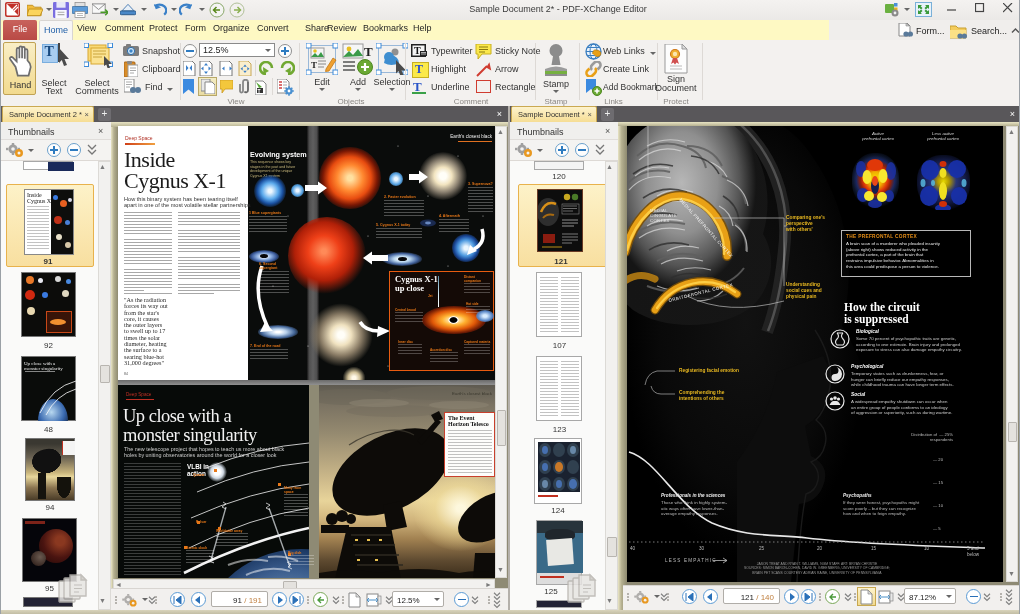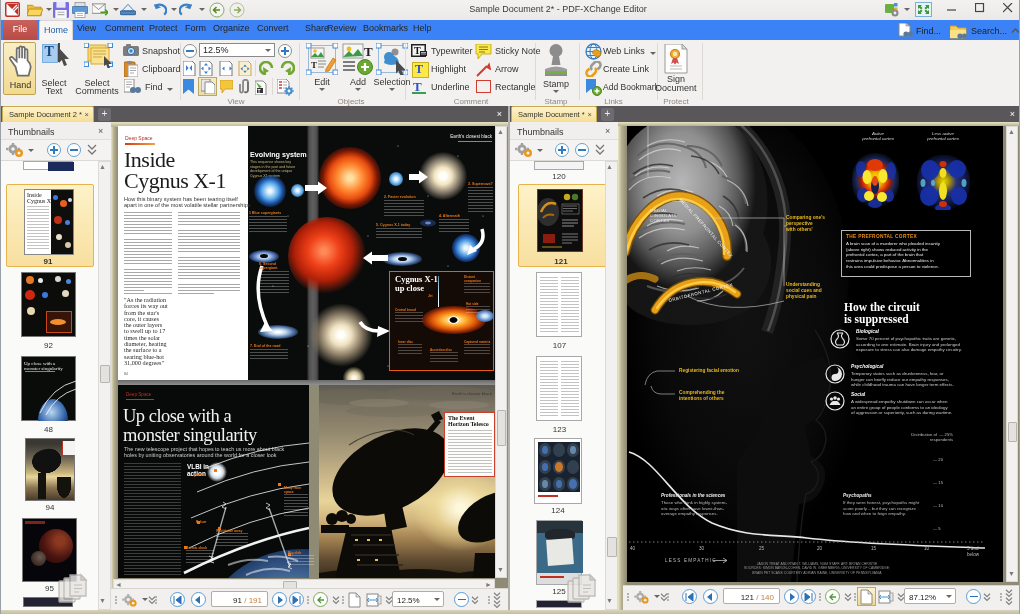--- a/index.html
+++ b/index.html
@@ -6,21 +6,21 @@
   #app{position:relative;width:1020px;height:614px;overflow:hidden;background:#f0eeec;border-left:1px solid #9aa0a6;border-right:1px solid #9aa0a6;box-sizing:border-box;}
   .abs{position:absolute;}
   
   #title{left:0;top:0;width:1020px;height:20px;background:linear-gradient(#f4f2f0,#ebe9e7);}
   #title .ttxt{left:47px;top:4px;width:1020px;text-align:center;font-size:9px;color:#3a3a3a;}
   .tbi{top:2px;width:16px;height:16px;}
   .dda{width:0;height:0;border-left:3px solid transparent;border-right:3px solid transparent;border-top:3px solid #666;}
   
   .winb{top:3px;width:30px;height:15px;color:#444;font-size:10px;text-align:center;line-height:14px;}
   
-  #menu{left:0;top:20px;width:1020px;height:20px;background:#3b82f6;border-bottom:1px solid #e2dfdc;}
+  #menu{left:0;top:20px;width:828px;height:20px;background:#fef9c3;border-bottom:1px solid #e2dfdc;}
   .mitem{top:3px;font-size:9px;color:#262626;}
   #filebtn{left:2px;top:0px;width:34px;height:20px;background:linear-gradient(#c8625c,#b94a45);color:#fff;font-size:9px;text-align:center;line-height:19px;border-radius:2px 2px 0 0;}
   #hometab{left:38px;top:0px;width:34px;height:20px;background:#f7f6f5;border:1px solid #d8d5d2;border-bottom:none;border-radius:2px 2px 0 0;color:#1f5fa8;font-size:9px;text-align:center;line-height:19px;box-sizing:border-box;}
   
   #ribbon{left:0;top:40px;width:1020px;height:66px;background:#f3f1ef;border-bottom:1px solid #d5d2ce;}
   .rsep{top:3px;width:1px;height:57px;background:#ddd9d5;}
   .rlabel{top:57px;font-size:8px;color:#8a8784;text-align:center;}
   .rtxt{font-size:9px;color:#333;}
   #handbtn{left:2px;top:2px;width:33px;height:53px;background:linear-gradient(#f9eec6,#f2da8e);border:1px solid #c0a254;border-radius:2px;box-sizing:border-box;}
   .bigbl{font-size:9px;color:#333;text-align:center;}
@@ -400,21 +400,21 @@
  <div class="abs rsep" style="left:701px;"></div>
 </div>
 
 <div class="abs" style="left:897px;top:23px;width:120px;height:16px;">
  <svg class="abs" style="left:0;top:0" width="15" height="15" viewBox="0 0 15 15">
         <path d="M1 0 h8 l3 3 v10 h-11 z" fill="#fff" stroke="#888"></path>
         <path d="M8 0 l3 3 h-3z" fill="#ccc" stroke="#888" stroke-width=".6"></path>
         <circle cx="8" cy="11" r="2.6" fill="#5a7a9a"></circle>
         <circle cx="12.4" cy="11" r="2.6" fill="#5a7a9a"></circle>
       </svg>
- <div class="abs" style="left:18px;top:3px;font-size:9px;color:#222;">Find...</div>
+ <div class="abs" style="left:18px;top:3px;font-size:9px;color:#222;">Form...</div>
  <svg class="abs" style="left:52px;top:1px" width="17" height="15" viewBox="0 0 17 15">
         <path d="M0 2 h6 l2 2 h8 v10 h-16 z" fill="#f4cc5c" stroke="#c8a030"></path>
         <path d="M0 6 h16 v8 h-16 z" fill="#fbe086"></path>
         <circle cx="10" cy="12" r="2.6" fill="#5a7a9a"></circle>
         <circle cx="14.4" cy="12" r="2.6" fill="#5a7a9a"></circle>
       </svg>
  <div class="abs" style="left:73px;top:3px;font-size:9px;color:#222;">Search...</div>
  <svg class="abs" style="left:113px;top:4px" width="9" height="8" viewBox="0 0 9 8">
         <path d="M1 5.5 L4.5 2 L8 5.5" fill="none" stroke="#555" stroke-width="1.4"></path>
       </svg>
@@ -979,21 +979,21 @@
       <div class="abs" style="left:3px;top:56px;width:20px;height:2px;background:#c03020;"></div>
     </div>
     <div class="abs tlabel" style="left:24px;top:345px;width:48px;">124</div>
     <div class="abs thumb" style="left:26px;top:359px;width:46px;height:65px;background:#ddd;">
       <div class="abs" style="left:0px;top:0px;width:46px;height:12px;background:#28343c;"></div>
       <div class="abs" style="left:0px;top:12px;width:46px;height:40px;background:#3a6a88;"></div>
       <div class="abs" style="left:8px;top:8px;width:30px;height:12px;background:#20262c;border-radius:40%;"></div>
       <div class="abs" style="left:10px;top:18px;width:26px;height:26px;background:#e8e8e4;transform:rotate(-4deg);"></div>
       <div class="abs" style="left:3px;top:55px;width:24px;height:2px;background:#c03020;"></div>
     </div>
-    <div class="abs tlabel" style="left:26px;top:426px;width:46px;">125</div>
+    <div class="abs tlabel" style="left:18px;top:426px;width:46px;">125</div>
     <div class="abs thumb" style="left:26px;top:439px;width:46px;height:8px;background:#223;"></div>
     <svg class="abs" style="left:56px;top:412px;opacity:.85" width="36" height="36" viewBox="0 0 36 36">
             <g fill="#e7e5e2" stroke="#b8b5b0" stroke-width="1.4">
               <rect x="2" y="8" width="16" height="21" rx="1"></rect>
               <rect x="7" y="5" width="16" height="21" rx="1"></rect>
               <path d="M13 2 h11 l5 5 v16 h-16 z"></path>
               <path d="M24 2 l5 5 h-5 z" fill="#cfccc8"></path>
             </g>
             <path d="M17 12 h8 M17 15.5 h8 M17 19 h5" stroke="#b8b5b0" stroke-width="1.2"></path>
           </svg>

